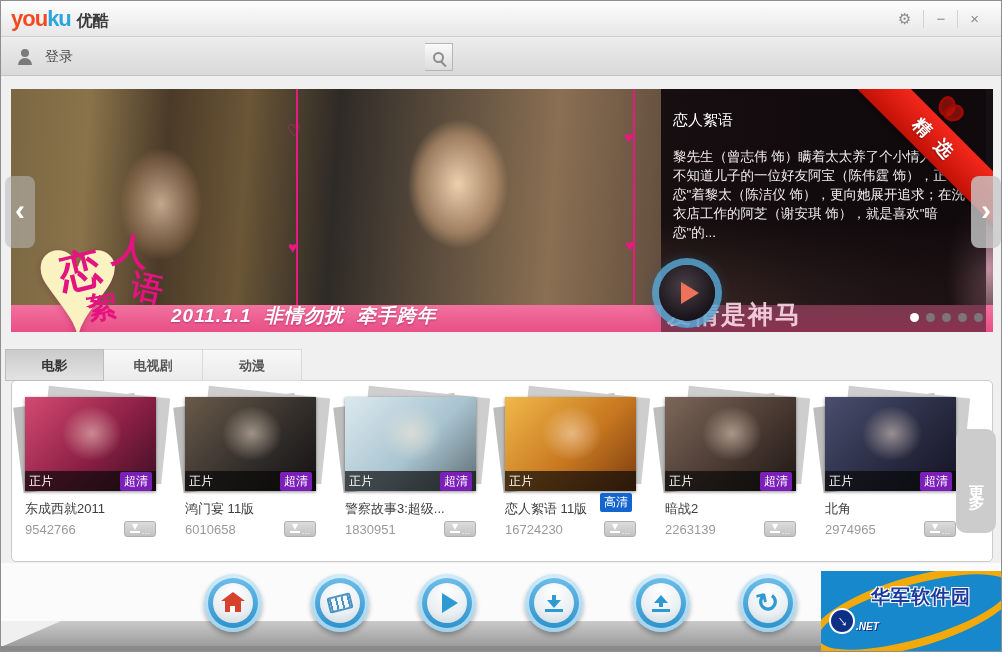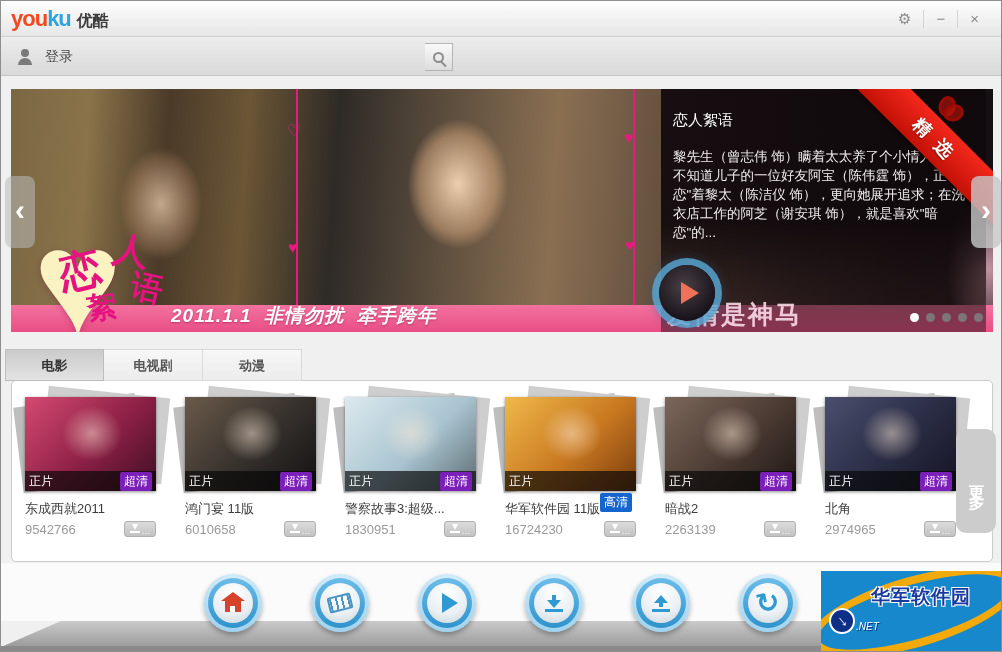--- a/index.html
+++ b/index.html
@@ -182,21 +182,21 @@
   .wm-cn { position:absolute; left:50px; top:13px; z-index:2; font-size:19px; font-weight:bold;
     color:#1a3a9e; letter-spacing:1px;
     text-shadow:-1px -1px 0 #fff, 1px -1px 0 #fff, -1px 1px 0 #fff, 1px 1px 0 #fff; }
   .wm-brand { position:absolute; left:8px; top:37px; z-index:2; display:flex; align-items:center; }
   .wm-o { width:26px; height:26px; border-radius:50%; background:#0e2f86; border:2px solid #fff;
     color:#fff; font-weight:bold; font-size:16px; display:flex; align-items:center; justify-content:center; }
   .wm-o span { transform:rotate(-40deg); }
   .wm-name { margin-left:-3px; font-size:20px; font-weight:bold; font-style:italic; color:#fff;
     letter-spacing:0;
     text-shadow:1px 1px 0 #0e2f86,-1px -1px 0 #0e2f86,1px -1px 0 #0e2f86,-1px 1px 0 #0e2f86,2px 2px 2px rgba(0,0,0,.4); }
-  .wm-tld { font-size:10px; color:#fff; font-weight:normal; font-style:italic; align-self:flex-end;
+  .wm-tld { font-size:10px; color:#fff; font-weight:bold; font-style:italic; align-self:flex-end;
     margin:0 0 2px 1px; text-shadow:1px 1px 0 #0e2f86; }
 </style>
 </head>
 <body>
 
 <div class="app">
 
   <div class="titlebar">
     <div class="logo">
       <span class="logo-you">you</span>
@@ -358,21 +358,21 @@
       <div class="ph ph1"></div>
       <div class="ph ph2"></div>
       <div class="thumb" style="background: linear-gradient(135deg, rgb(240, 184, 74), rgb(200, 120, 32) 55%, rgb(122, 60, 14));">
         <div class="sheen"></div>
         <div class="thumb-bar">
           <span class="label-zp">正片</span>
           <span class="badge" style="background: rgb(21, 101, 207); margin-top: 43px;">高清</span>
         </div>
       </div>
     </div>
-    <div class="m-title">华军软件园 11版</div>
+    <div class="m-title">恋人絮语 11版</div>
     <div class="m-meta">
       <span class="views">16724230</span>
       <span class="dl-chip">
         <span class="dl-ic"></span>
         <span class="dl-dots"></span>
       </span>
     </div>
   </div>
         <div class="card">
     <div class="thumb-wrap">

